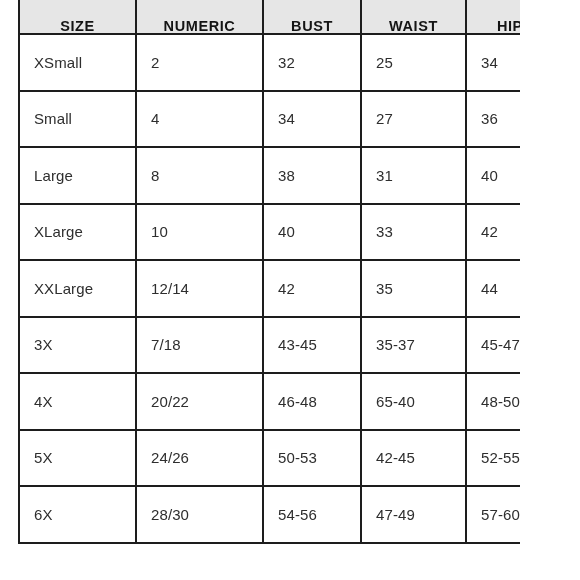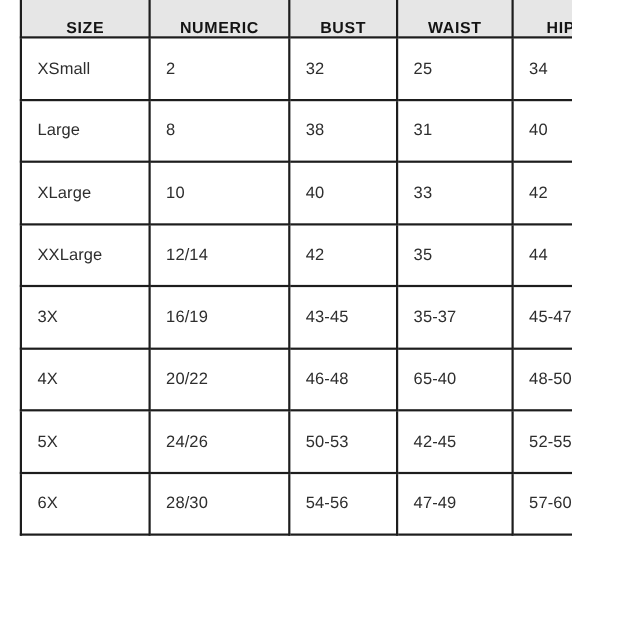--- a/index.html
+++ b/index.html
@@ -99,20 +99,27 @@
       </thead>
       <tbody id="size-chart-body">
           <tr>
             <td>XSmall</td>
             <td>2</td>
             <td>32</td>
             <td>25</td>
             <td>34</td>
           </tr>
           <tr>
+            <td>Small</td>
+            <td>4</td>
+            <td>34</td>
+            <td>27</td>
+            <td>36</td>
+          </tr>
+          <tr>
             <td>Large</td>
             <td>8</td>
             <td>38</td>
             <td>31</td>
             <td>40</td>
           </tr>
           <tr>
             <td>XLarge</td>
             <td>10</td>
             <td>40</td>
@@ -121,21 +128,21 @@
           </tr>
           <tr>
             <td>XXLarge</td>
             <td>12/14</td>
             <td>42</td>
             <td>35</td>
             <td>44</td>
           </tr>
           <tr>
             <td>3X</td>
-            <td>16/19</td>
+            <td>7/18</td>
             <td>43-45</td>
             <td>35-37</td>
             <td>45-47</td>
           </tr>
           <tr>
             <td>4X</td>
             <td>20/22</td>
             <td>46-48</td>
             <td>65-40</td>
             <td>48-50</td>

